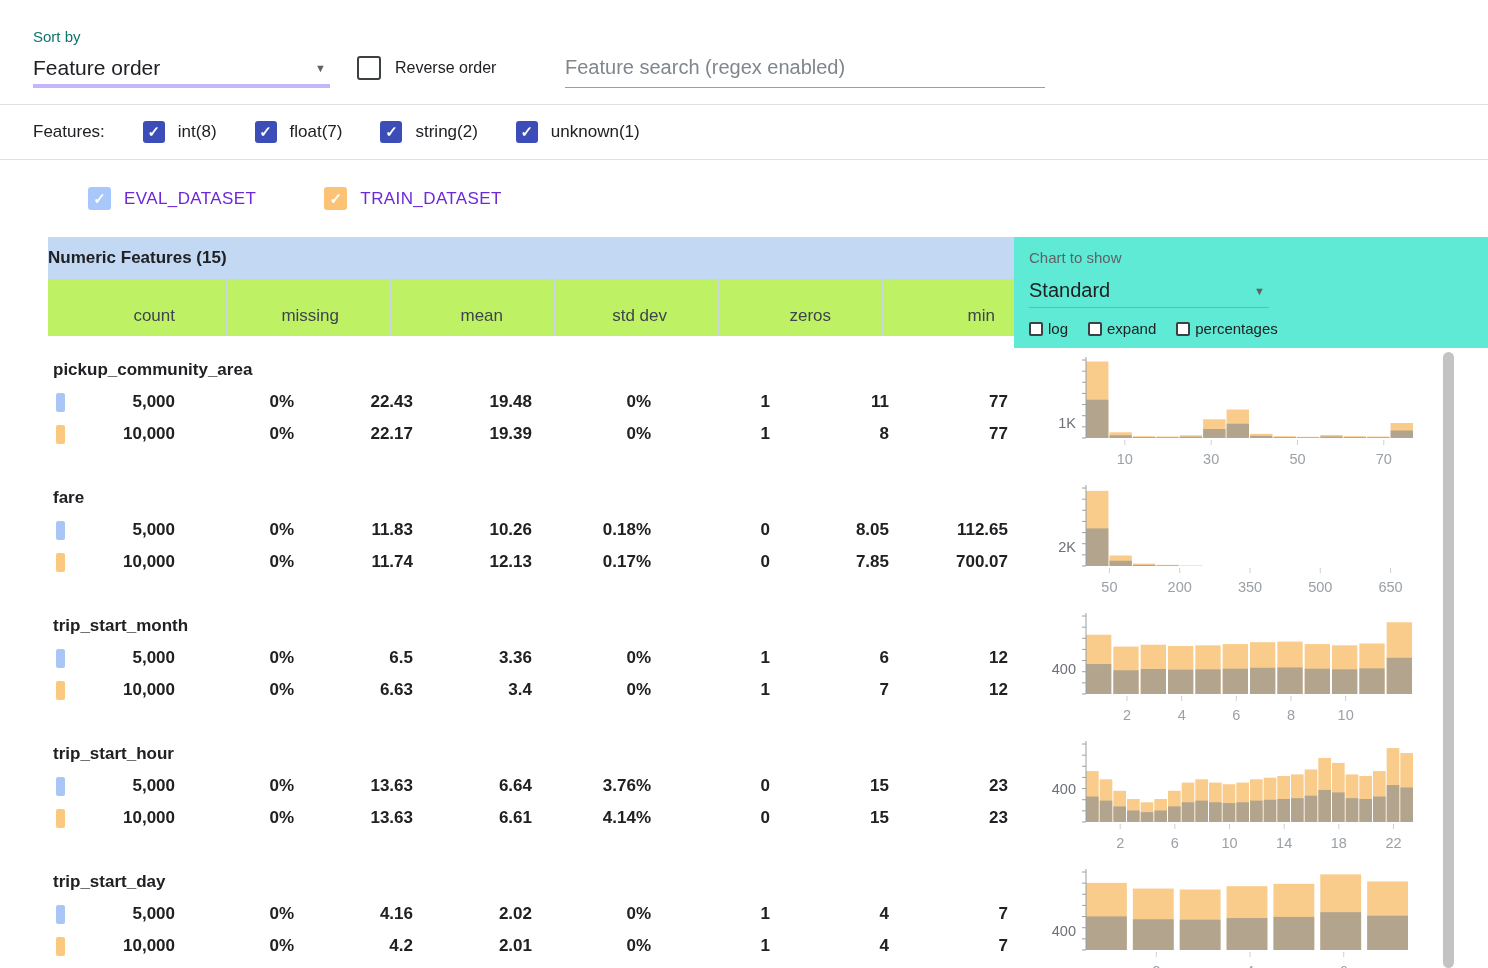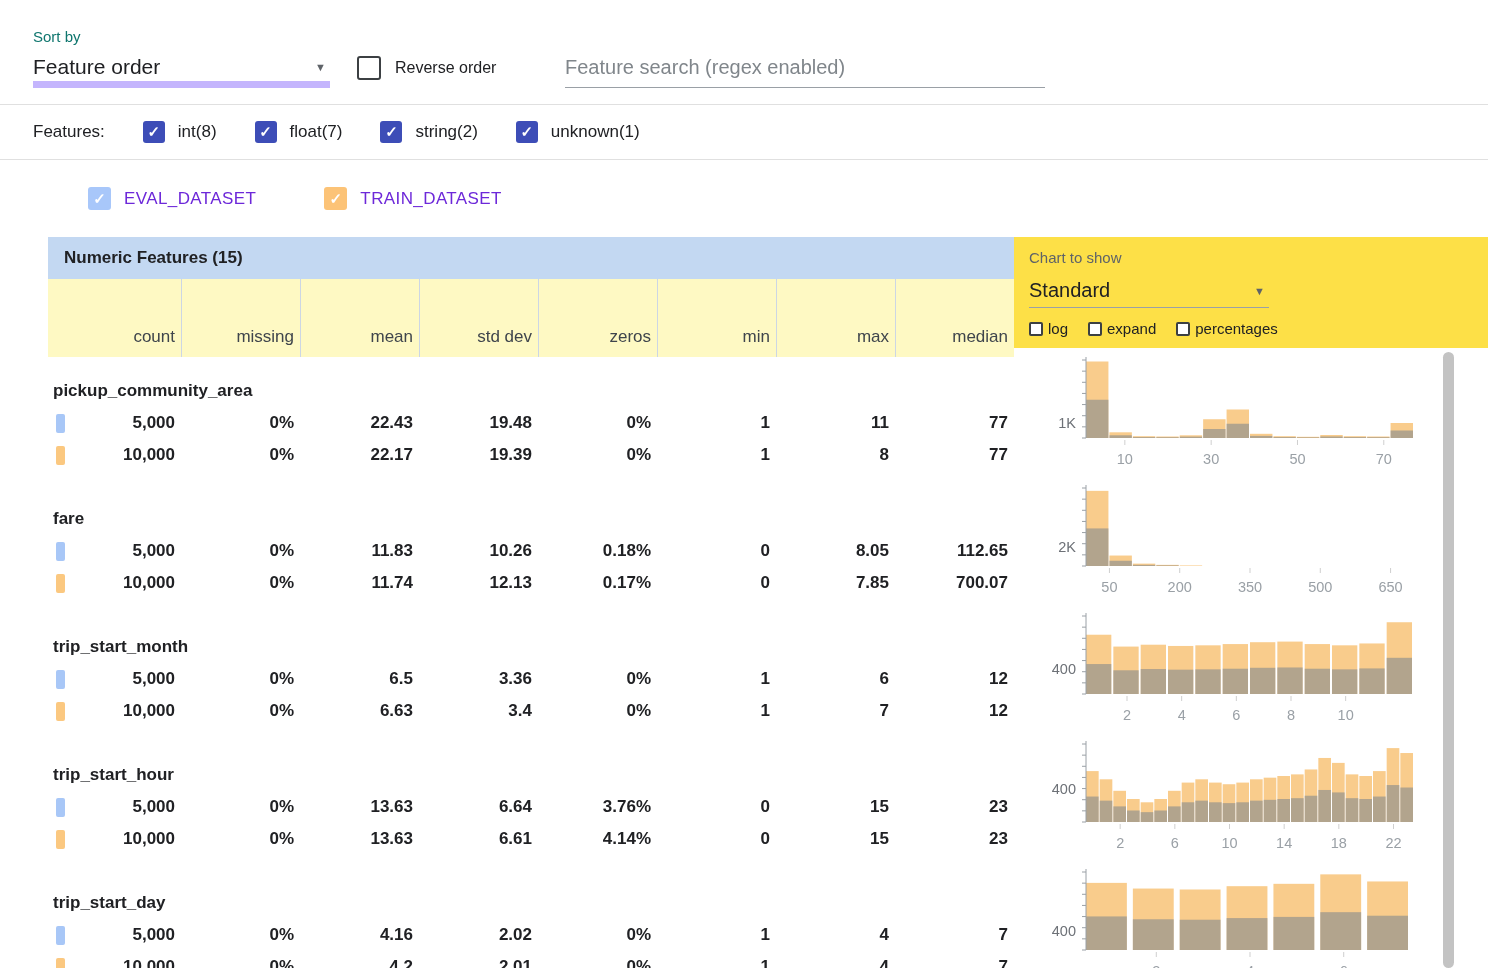--- a/index.html
+++ b/index.html
@@ -4,21 +4,21 @@
 <style>
   * { margin:0; padding:0; box-sizing:border-box; }
   html,body { width:1488px; height:968px; overflow:hidden; background:#fff;
     font-family:"Liberation Sans", sans-serif; color:#202124; }
   .page { position:relative; width:1488px; height:968px; }
 
   
   .toolbar { position:relative; height:105px; border-bottom:1px solid #e0e0e0; }
   .sort-label { position:absolute; left:33px; top:28px; font-size:15px; color:#0f766e; }
   .select { position:absolute; display:flex; align-items:center; justify-content:space-between;
-    border-bottom:7px solid #c4b5fd; cursor:pointer;text-align:right; }
+    border-bottom:4px solid #c4b5fd; cursor:pointer;text-align:right; }
   .sort-select { left:33px; top:52px; width:297px; height:36px; font-size:21px; }
   .chev { font-size:11px; color:#5f6368; padding-right:4px; }
   .cb { display:inline-flex; align-items:center; justify-content:center; width:22px; height:22px;
     border-radius:3px; color:#fff; font-size:15px; font-weight:bold; flex:0 0 auto; }
   .cb-empty { width:24px; height:24px; background:#fff; border:2px solid #3c4043; }
   .cb-indigo { background:#3d4db7; }
   .cb-ds { width:23px; height:23px; }
   .reverse-wrap { position:absolute; left:357px; top:56px; display:flex; align-items:center; gap:14px;
     font-size:16px; cursor:pointer; }
   .search { position:absolute; left:565px; top:48px; width:480px; height:40px; border:none;
@@ -33,39 +33,39 @@
   .cb-item { display:flex; align-items:center; gap:13px; font-size:17px; cursor:pointer; }
 
   
   .dataset-row { height:77px; display:flex; align-items:center; padding-left:88px; gap:68px; }
   .ds-label { font-size:17px; letter-spacing:.4px; color:#6d28d9; }
 
   
   .table-area { display:flex; padding-left:48px; }
   .stats-col { width:966px; flex:0 0 aupx; }
   .title-band { width:1011px; height:42px; background:#c3d8f2; display:flex; align-items:center;
-    padding-left:16px; font-size:17px; font-weight:bold; }
-  .col-header-row { width:966px; height:78px; background:#fef9c3; display:grid;
-    grid-template-columns:133px repeat(7,119px); }
+    font-size:17px; font-weight:bold; }
+  .col-header-row { width:966px; height:57px; background:#bef264; display:grid;
+    grid-template-columns:133px repeat(7,119px);gap:45px; }
   .col-cell { display:flex; align-items:flex-end; justify-content:flex-end; padding:0 6px 10px 0;
     font-size:17px; color:#3f454c; border-left:1px solid #ccd6e4; }
   .col-header-row .col-cell:first-child { border-left:none; }
 
   .feature-block-left { height:128px; padding-top:20px; }
   .feature-name { font-size:17px; font-weight:bold; padding-left:5px; height:30px; line-height:28px; }
   .stat-row { position:relative; display:grid; grid-template-columns:133px repeat(7,119px); height:32px; }
   .stat-cell { display:flex; align-items:center; justify-content:flex-end; padding-right:6px;
     font-size:17px; font-weight:bold; }
   .marker { position:absolute; left:8px; top:7px; width:9px; height:19px; border-radius:2px; }
   .marker-eval { background:#a8c7f7; }
   .marker-train { background:#fbc880; }
 
   
   .charts-col { width:474px; flex:0 0 auto; }
-  .chart-controls { width:474px; height:111px; background:#fde047; padding:12px 0 0 15px; position:relative; }
+  .chart-controls { width:474px; height:111px; background:#5eead4; padding:12px 0 0 15px; position:relative; }
   .cc-label { font-size:15px; color:#5f6368; }
   .cc-select { position:relative; margin-top:8px; width:240px; height:34px; font-size:20px;
     display:flex; align-items:center; justify-content:space-between; border-bottom:1px solid #9aa0a6;
     cursor:pointer; }
   .chart-options { display:flex; align-items:center; gap:20px; margin-top:12px; }
   .opt-item { display:flex; align-items:center; gap:5px; font-size:15px; cursor:pointer; }
   .cb-small { width:14px; height:14px; border:2px solid #3c4043; border-radius:2px; background:#fff; flex:0 0 auto; }
   .chart-list { margin-top:6px; }
   .chart-block { height:128px; }
 

